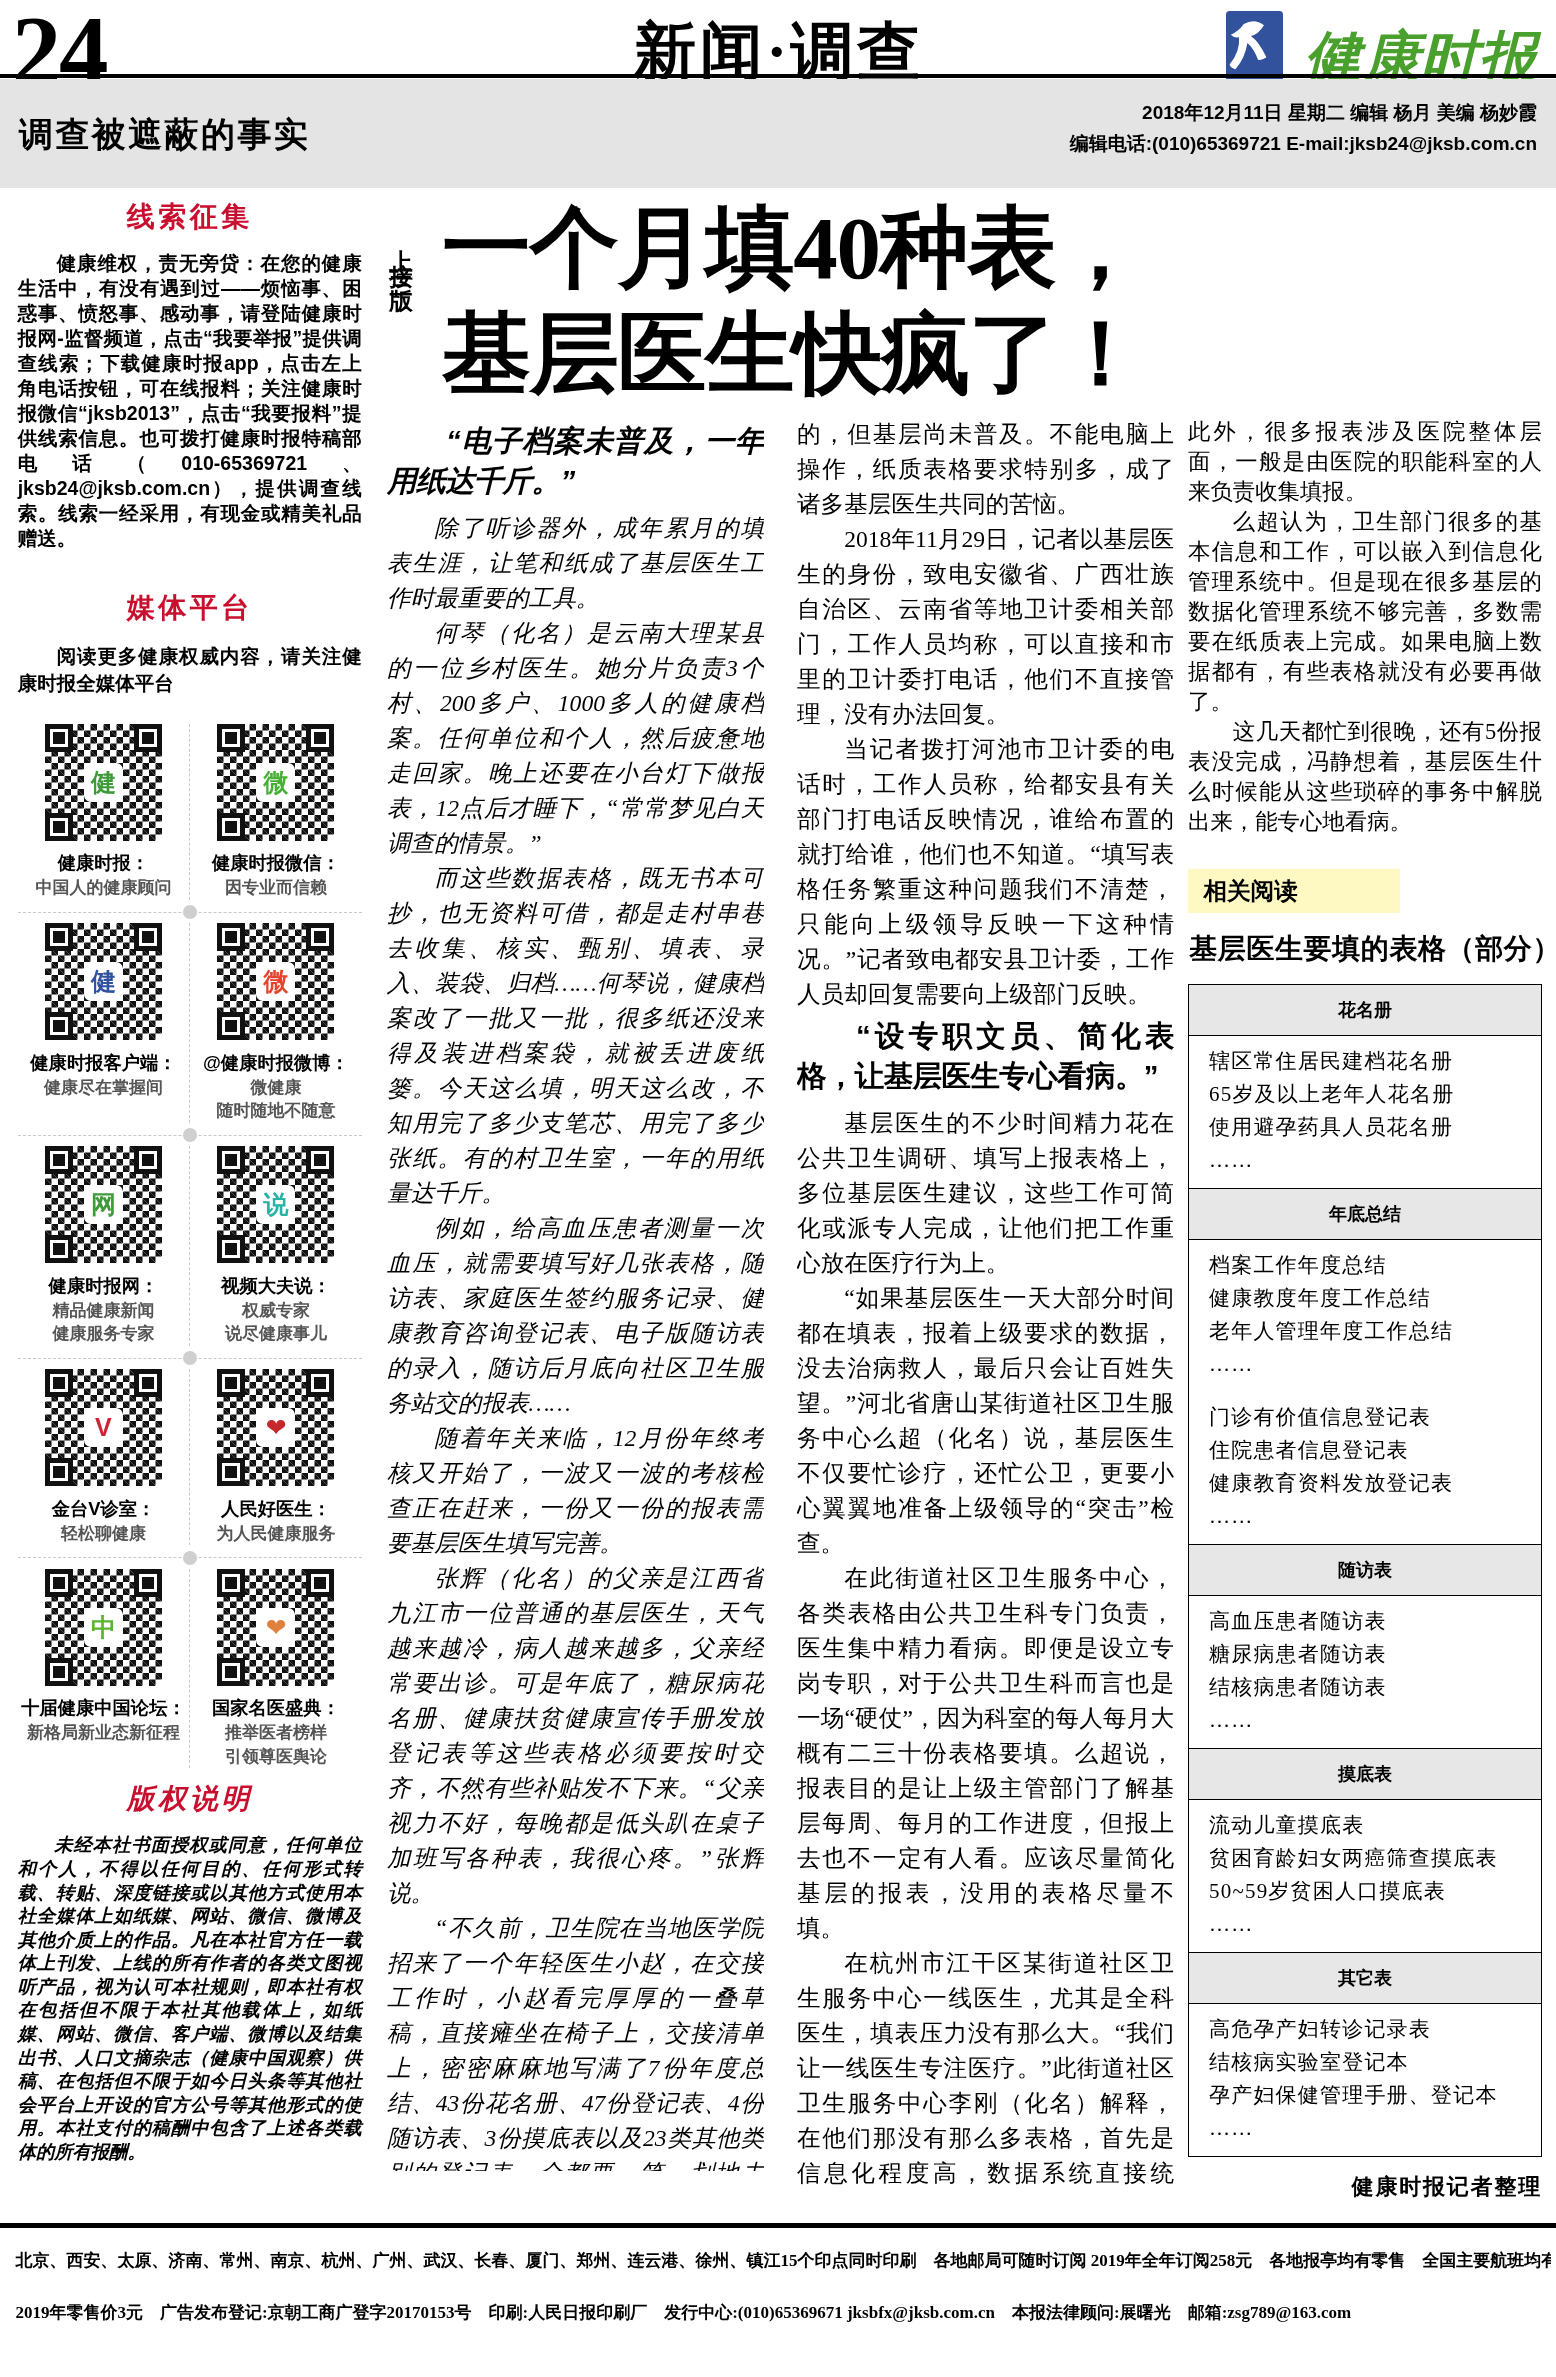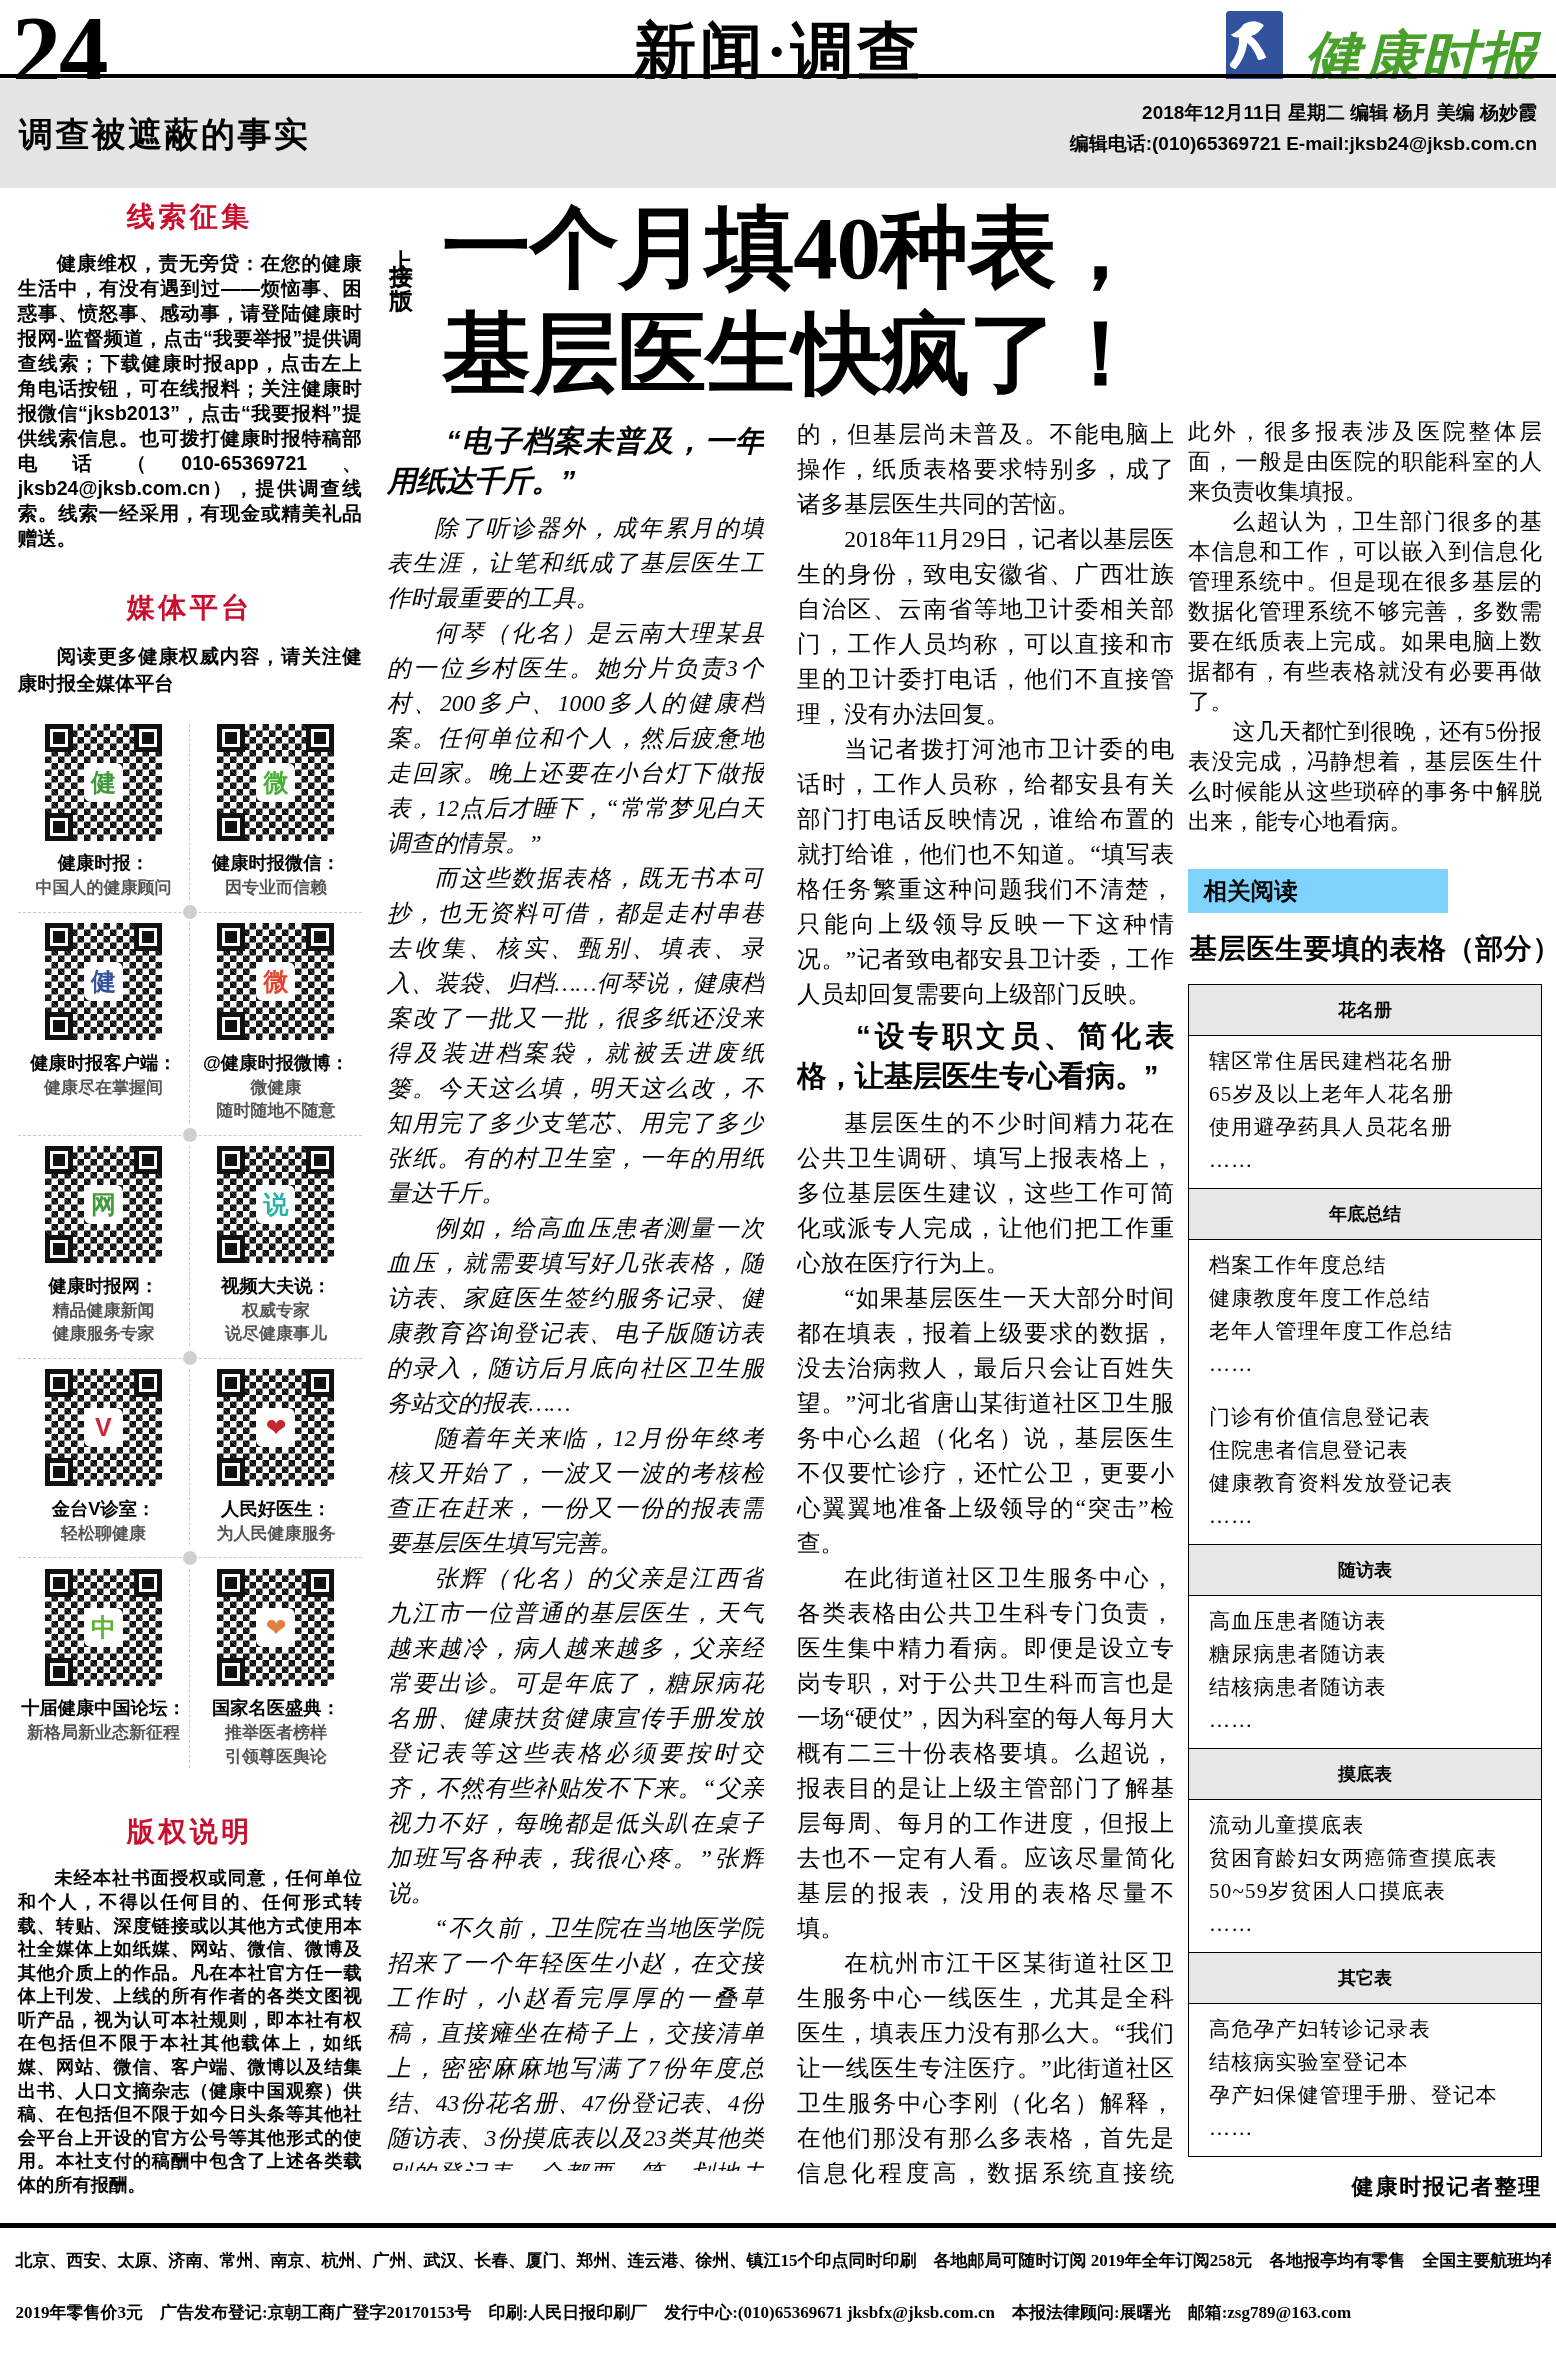--- a/index.html
+++ b/index.html
@@ -44,38 +44,38 @@
   .fp.tl{left:0;top:0;} .fp.tr{right:0;top:0;} .fp.bl{left:0;bottom:0;}
   .badge{position:absolute;inset:0;margin:auto;width:39px;height:39px;background:#fff;border-radius:7px;
         display:flex;align-items:center;justify-content:center;font-size:25px;font-weight:900;
         font-family:"Liberation Sans","DejaVu Sans",sans-serif;}
   .qr-title{font-size:18.3px;font-weight:900;line-height:26px;font-family:"Liberation Sans","DejaVu Sans",sans-serif;}
   .qr-sub{font-size:17px;line-height:23.6px;color:#555;font-weight:700;
         font-family:"Liberation Sans","DejaVu Sans",sans-serif;}
   .qr-sub:empty{display:none;}
   .c1{color:#3f9a3a;} .c2{color:#46b035;} .c3{color:#32529e;} .c4{color:#e6432e;} .c5{color:#3f9a3a;}
   .c6{color:#27b3a6;} .c7{color:#cf2435;} .c8{color:#c5272d;} .c9{color:#5cb531;} .c10{color:#e0803f;}
-  .copyright-block{margin-top:33px;}
+  .copyright-block{font-style:italic;}
   
   .jump-note{position:absolute;left:385px;top:231px;height:248px;writing-mode:vertical-rl;
         font-size:23.6px;font-weight:900;letter-spacing:13px;
         font-family:"Liberation Sans","DejaVu Sans",sans-serif;}
   .headline{position:absolute;left:442px;top:195px;width:750px;font-size:89px;line-height:106px;
         font-weight:900;letter-spacing:-1.2px;white-space:nowrap;}
   .col{position:absolute;top:417px;font-size:23.6px;line-height:35px;text-align:justify;overflow:hidden;}
   .col p{margin:0;text-indent:2em;}
   .col p.no-indent{text-indent:0;}
   .col1{left:387px;width:377px;height:1754px;font-style:italic;}
   .col2{left:797px;width:377px;height:1768px;}
   .col3{left:1188px;width:354px;height:448px;font-size:22.4px;line-height:30px;}
   .subhead{font-size:29.5px;line-height:40px;font-weight:900;text-indent:2em;margin:3.5px 0 10.6px 0 !important;
         font-family:"Liberation Sans","DejaVu Sans",sans-serif;letter-spacing:-0.6px;}
   
   .related{position:absolute;left:1188px;top:869px;width:354px;}
-  .related-label{width:260px;background:#7dd3fc;font-size:23.6px;font-weight:900;padding:5.9px 0 5.9px 15.4px;
+  .related-label{width:212px;background:#fef9c3;font-size:23.6px;font-weight:900;padding:5.9px 0 5.9px 15.4px;
         font-family:"Liberation Sans","DejaVu Sans",sans-serif;box-sizing:border-box;}
   .related-title{font-size:28px;font-weight:900;margin:17.7px 0 15.4px 1.2px;letter-spacing:0.6px;
         font-family:"Liberation Sans","DejaVu Sans",sans-serif;white-space:nowrap;}
   .related-box{border:1.8px solid #000;}
   .rel-header{background:#e7e7e7;border-top:1.8px solid #000;border-bottom:1.8px solid #000;
         text-align:center;font-size:18px;font-weight:900;padding:13px 0;
         font-family:"Liberation Sans","DejaVu Sans",sans-serif;}
   .related-box .rel-sec:first-child .rel-header{border-top:none;}
   .rel-items{padding:9.4px 7px 10.6px 20px;}
   .rel-item{font-size:21px;line-height:33px;letter-spacing:1.2px;}

